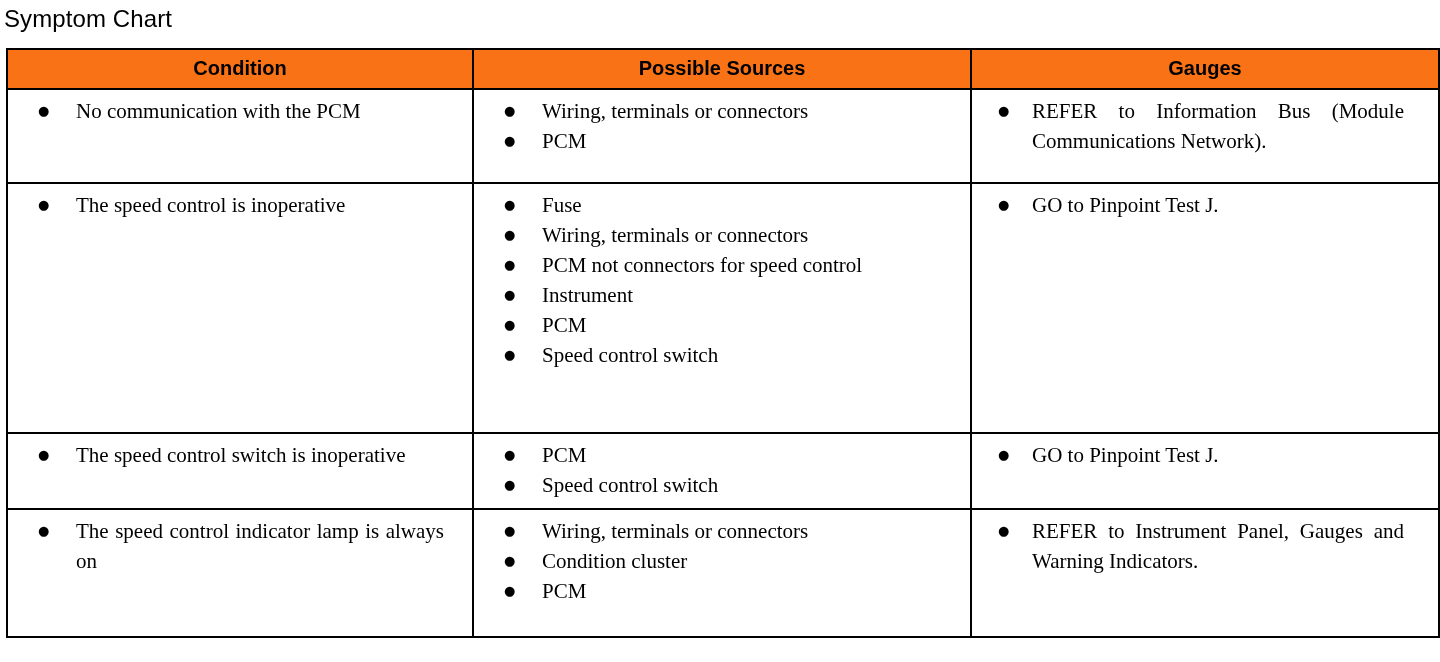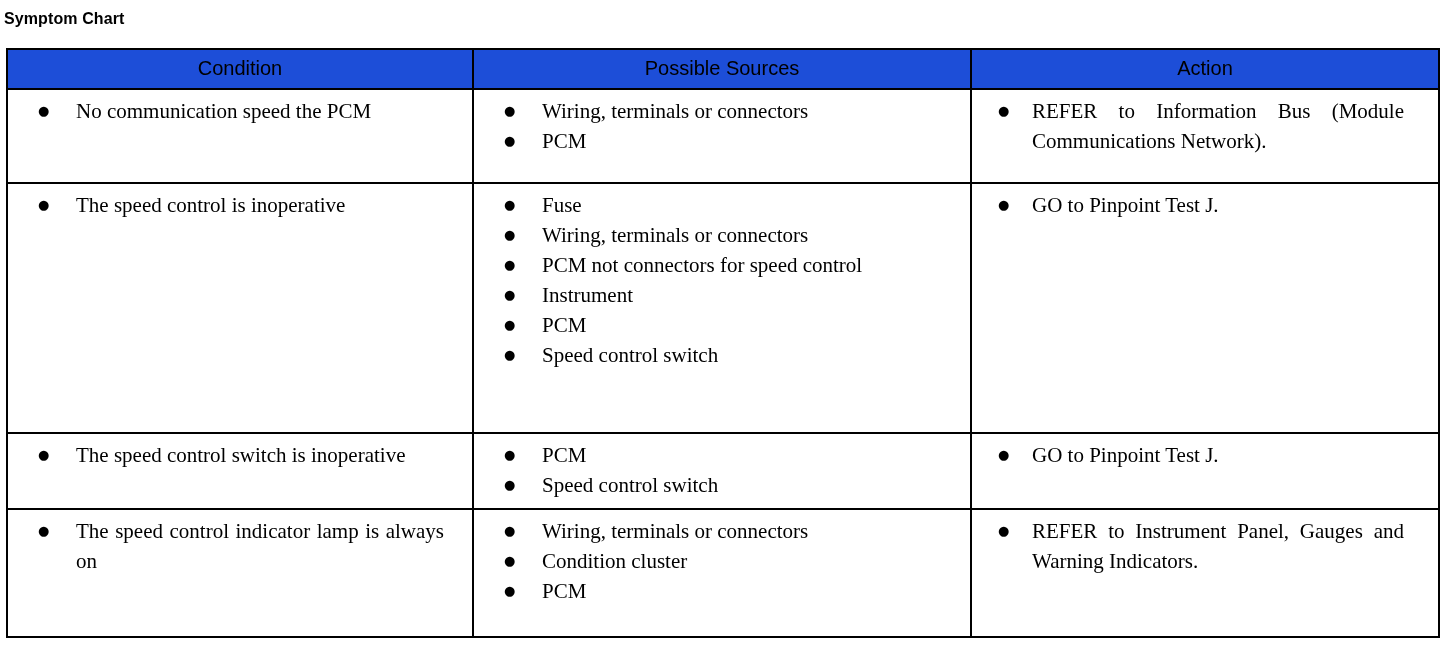--- a/index.html
+++ b/index.html
@@ -18,22 +18,22 @@
 
   .page {
     position: relative;
     width: 1440px;
     height: 662px;
     box-sizing: border-box;
   }
 
   .page-title {
     font-family: "Liberation Sans", "DejaVu Sans", sans-serif;
-    font-weight: bold;
-    font-size: 16px;
+    font-weight: normal;
+    font-size: 24px;
     line-height: 24px;
     color: #000000;
     padding: 7px 0 0 4px;
     letter-spacing: 0.1px;
   }
 
   .chart-wrap {
     position: absolute;
     left: 6px;
     top: 48px;
@@ -48,27 +48,27 @@
   }
 
   table.symptom-chart,
   table.symptom-chart th,
   table.symptom-chart td {
     border: 2px solid #000000;
   }
 
   table.symptom-chart th {
     font-family: "Liberation Sans", "DejaVu Sans", sans-serif;
-    font-weight: normal;
+    font-weight: bold;
     font-size: 20px;
     line-height: 22px;
     text-align: center;
     padding: 7px 4px 9px 4px;
     vertical-align: middle;
-    background: #1d4ed8;
+    background: #f97316;
   }
 
   table.symptom-chart td {
     vertical-align: top;
     padding: 0;
     background: #ffffff;
   }
 
   .col-condition { width: 456px; }
   .col-sources   { width: 488px; }
@@ -140,32 +140,32 @@
 <div class="page">
 
   <div class="page-title">Symptom Chart</div>
 
   <div class="chart-wrap">
     <table class="symptom-chart">
       <thead>
         <tr>
           <th class="col-condition">Condition</th>
           <th class="col-sources">Possible Sources</th>
-          <th class="col-action">Action</th>
+          <th class="col-action">Gauges</th>
         </tr>
       </thead>
       <tbody>
 
         <tr class="row-1">
           <td class="col-condition">
             <div class="cell-inner">
               <ul class="bullet-list">
                 <li class="bullet-item wrap-w-340 justified">
                   <span class="bullet-dot">●</span>
-                  <span class="bullet-text">No communication speed the PCM</span>
+                  <span class="bullet-text">No communication with the PCM</span>
                 </li>
               </ul>
             </div>
           </td>
           <td class="col-sources">
             <div class="cell-inner">
               <ul class="bullet-list">
                 <li class="bullet-item wrap-w-300">
                   <span class="bullet-dot">●</span>
                   <span class="bullet-text">Wiring, terminals or connectors</span>

